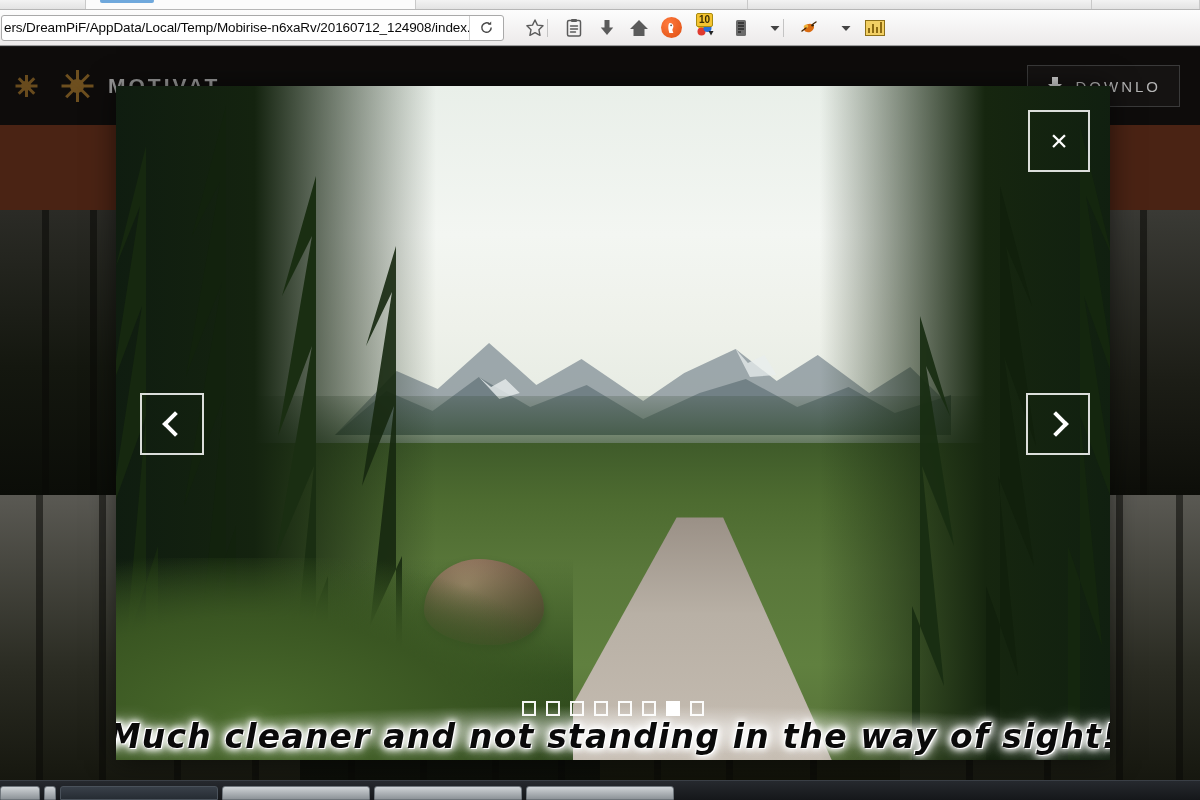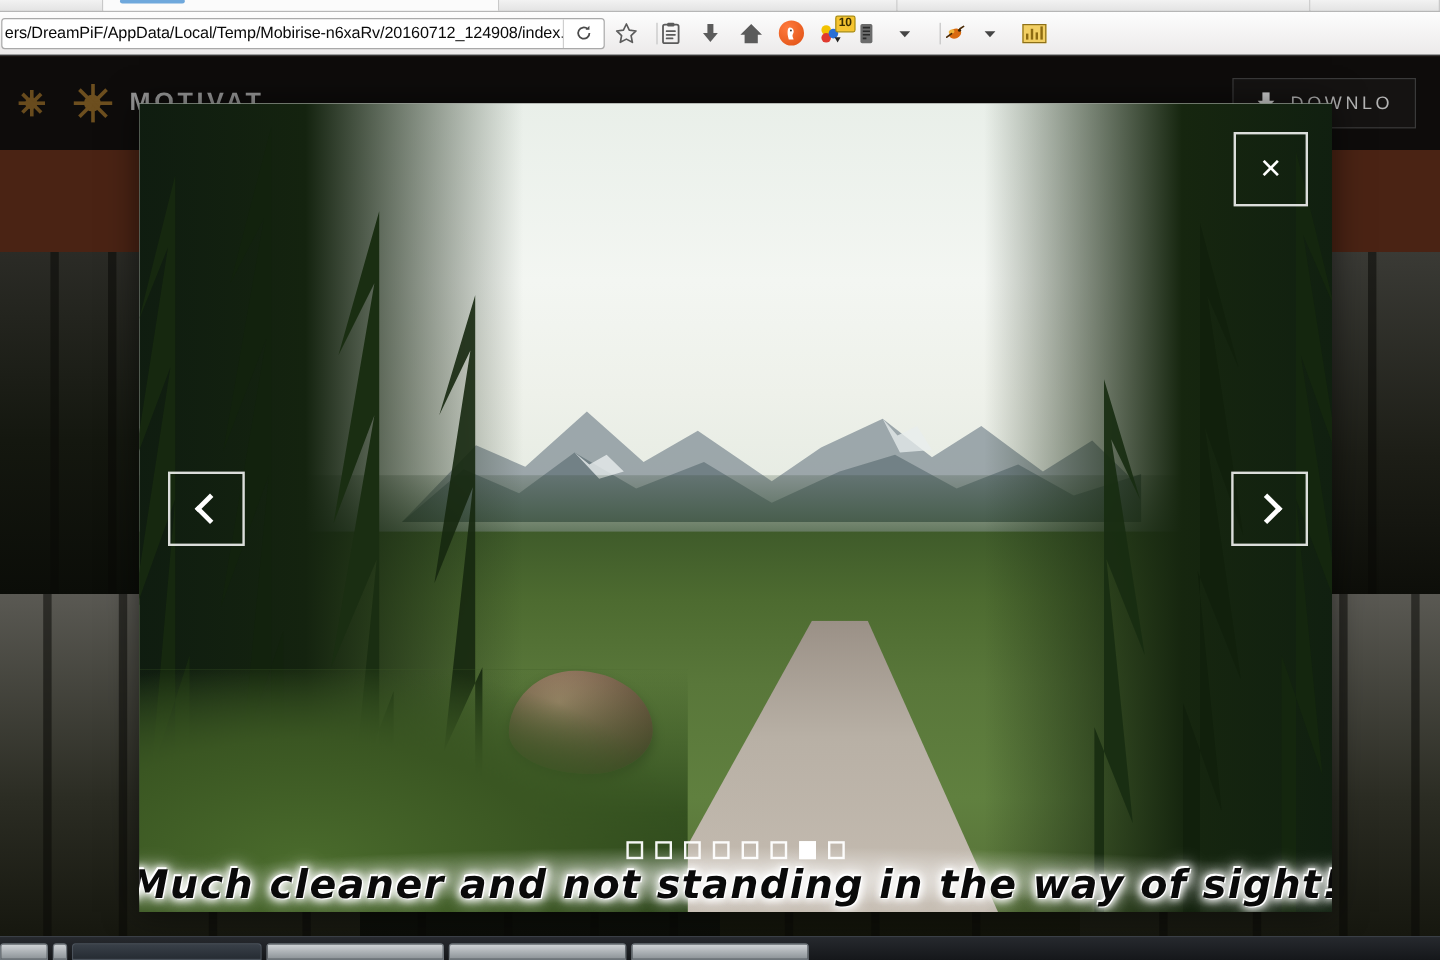--- a/index.html
+++ b/index.html
@@ -55,21 +55,21 @@
     display: flex; align-items: center; gap: 6px; padding: 0 7px;
   }
   .searchbox .sicon { color:#5d5d5d; display:flex; }
   .searchbox .splaceholder {
     font-size: 13px; color: #8c8c8c; font-style: italic;
     font-family: "Liberation Serif", serif;
   }
   .tbicons { display: flex; align-items: center; gap: 0; margin-left: 8px; }
   .tbicon {
     width: 33px; height: 30px; display: flex; align-items: center;
-    justify-content: flex-start; position: relative; color: #595959;
+    justify-content: flex-end; position: relative; color: #595959;
   }
   .tbsep { width:1px; height:18px; background:#c4c4c4; margin:0 2px; }
   .badge {
     position: absolute; top: 0px; right: 2px;
     background: #f5c431; color: #3a2d00; font-size: 10px; font-weight: bold;
     border: 1px solid #a88b10; border-radius: 2px; padding: 0 2px; line-height: 12px;
     min-width: 16px; text-align:center;
   }
   .ddg {
     width: 21px; height: 21px; border-radius: 50%;

